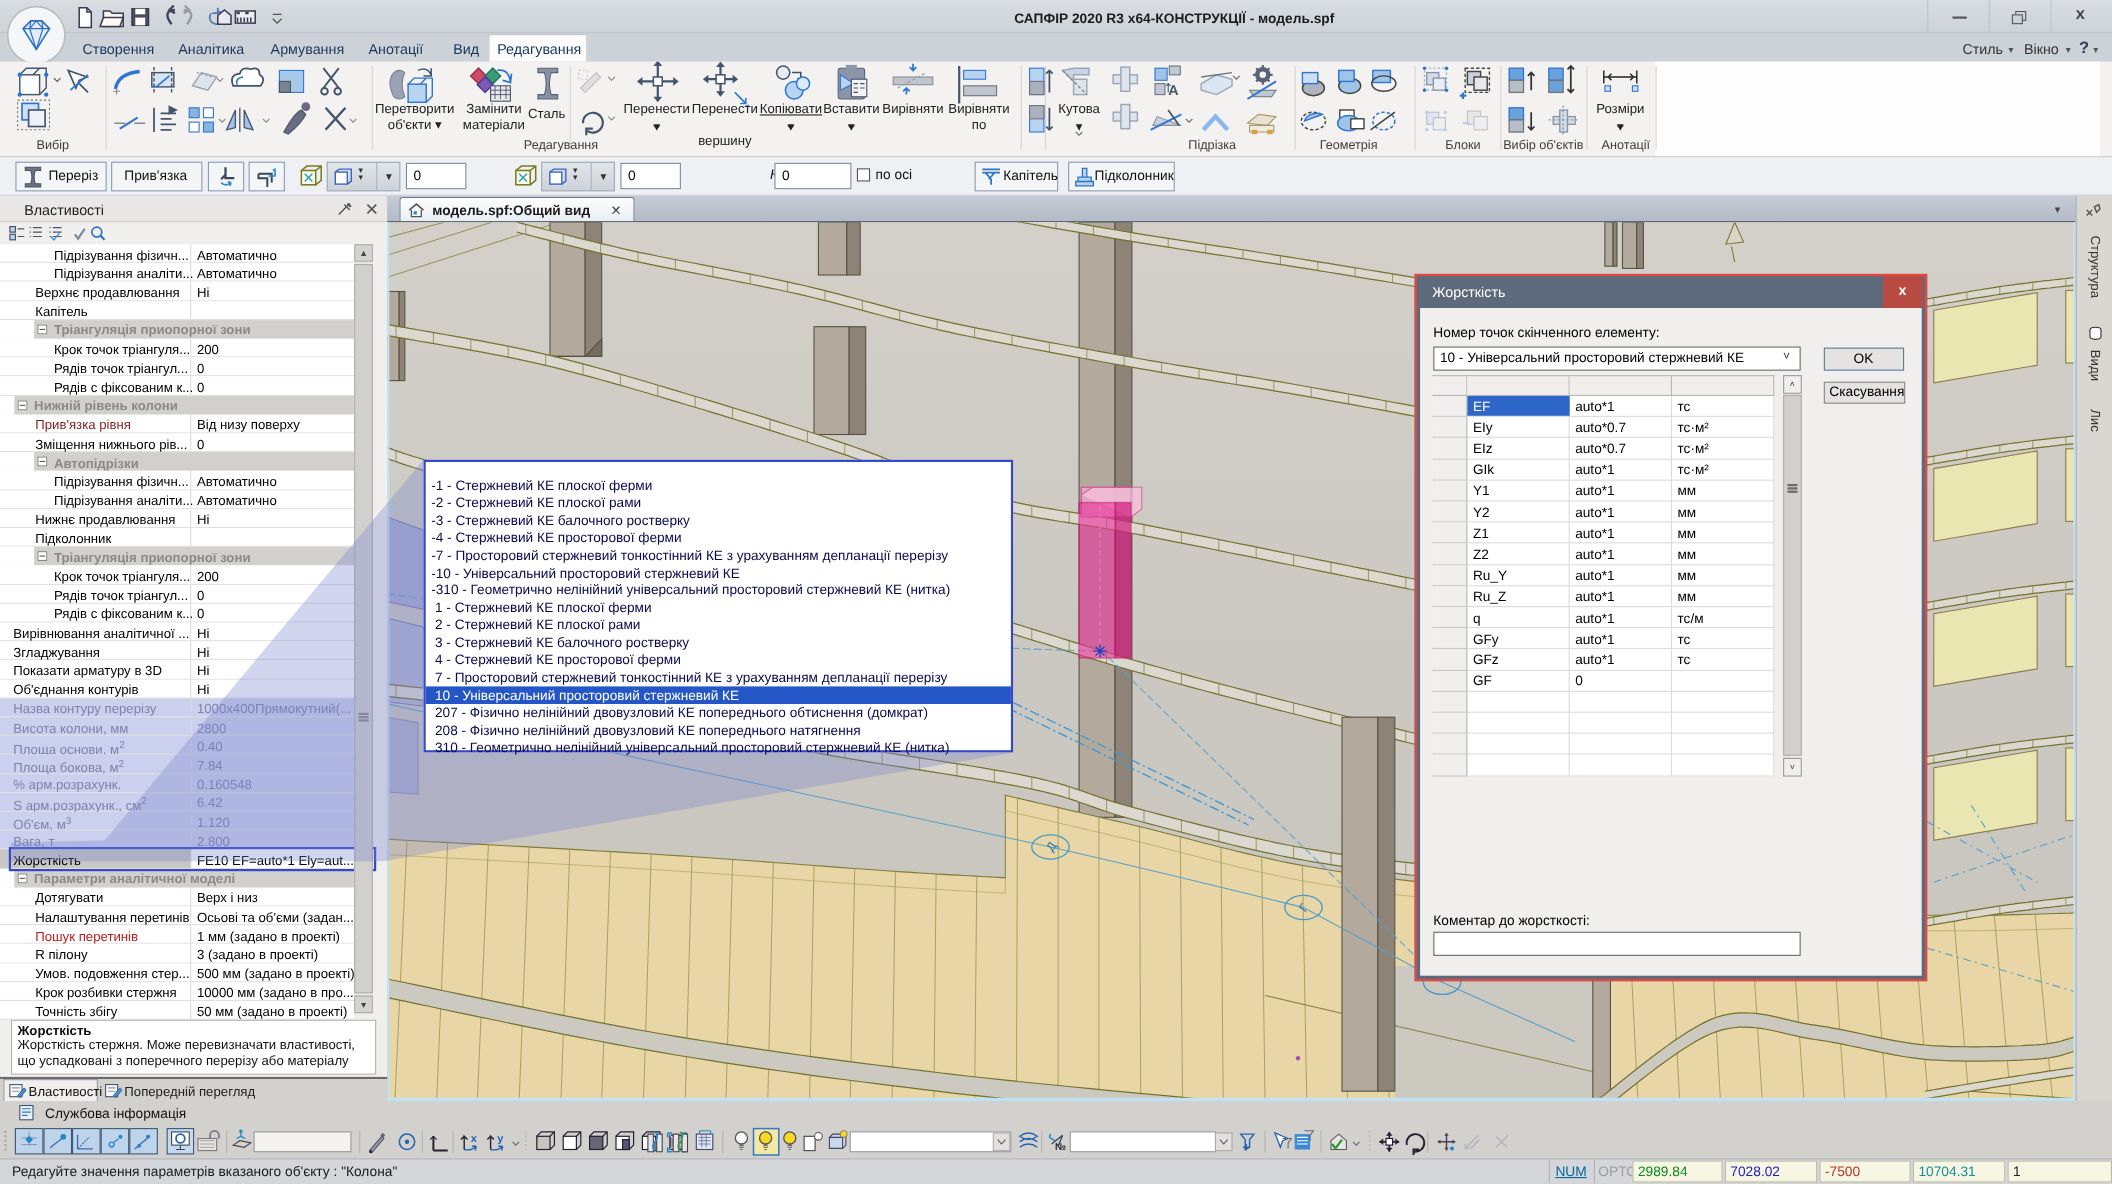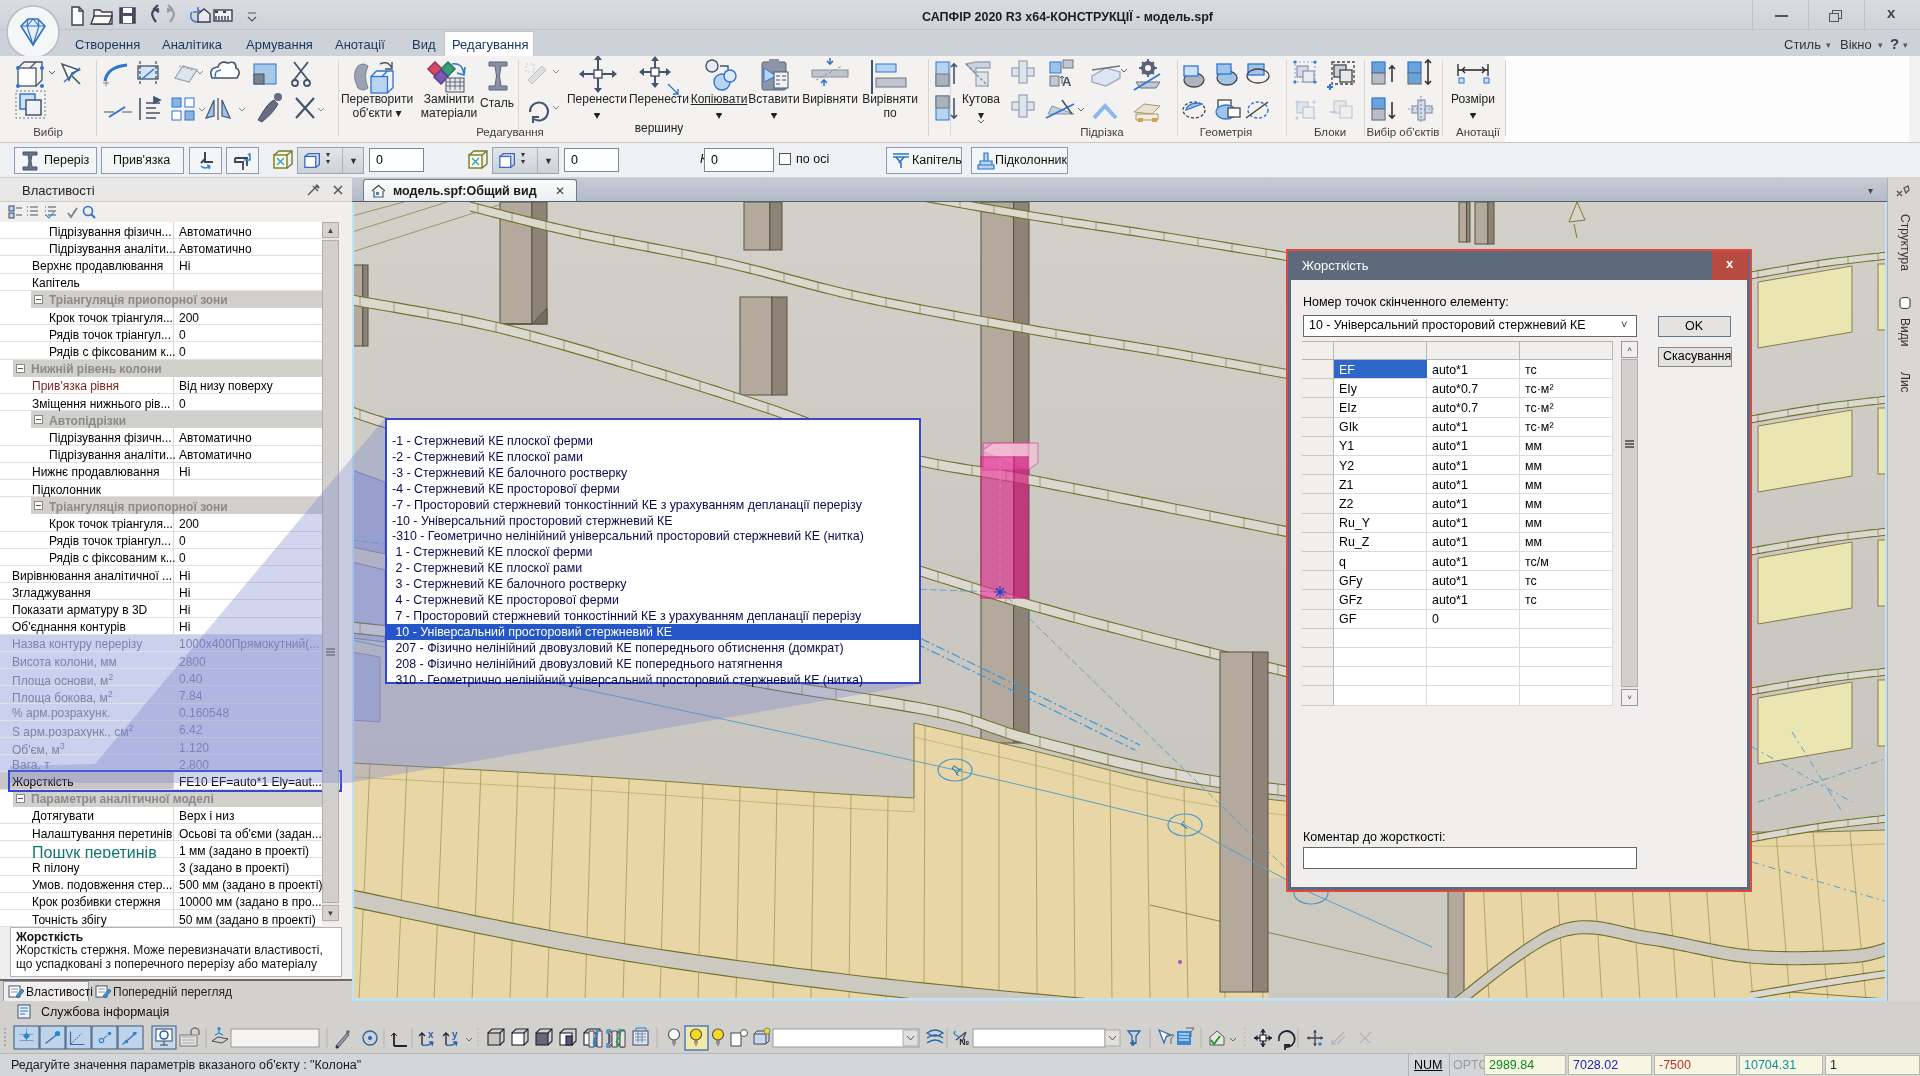--- a/index.html
+++ b/index.html
@@ -744,21 +744,21 @@
 <div class="abs" style="left:0;top:806.8px;width:174px;height:17.2px;background:#fff;border-bottom:1px solid #e2e0de;border-right:1px solid #d8d6d4;"></div>
 <div class="abs" style="left:174px;top:806.8px;width:148px;height:17.2px;background:#fff;border-bottom:1px solid #e2e0de;"></div>
 <div class="tx" style="left:32px;top:809.3px;font-size:12px;color:#000;">Дотягувати</div>
 <div class="tx" style="left:179px;top:809.3px;font-size:12px;color:#000;max-width:146px;overflow:hidden;">Верх і низ</div>
 <div class="abs" style="left:0;top:824.0px;width:174px;height:17.2px;background:#fff;border-bottom:1px solid #e2e0de;border-right:1px solid #d8d6d4;"></div>
 <div class="abs" style="left:174px;top:824.0px;width:148px;height:17.2px;background:#fff;border-bottom:1px solid #e2e0de;"></div>
 <div class="tx" style="left:32px;top:826.5px;font-size:12px;color:#000;">Налаштування перетинів</div>
 <div class="tx" style="left:179px;top:826.5px;font-size:12px;color:#000;max-width:146px;overflow:hidden;">Осьові та об'єми  (задан...</div>
 <div class="abs" style="left:0;top:841.2px;width:174px;height:17.2px;background:#fff;border-bottom:1px solid #e2e0de;border-right:1px solid #d8d6d4;"></div>
 <div class="abs" style="left:174px;top:841.2px;width:148px;height:17.2px;background:#fff;border-bottom:1px solid #e2e0de;"></div>
-<div class="tx" style="left:32px;top:843.7px;font-size:16px;color:#0f766e;">Пошук перетинів</div>
+<div class="tx" style="left:32px;top:843.7px;font-size:12px;color:#b91c1c;">Пошук перетинів</div>
 <div class="tx" style="left:179px;top:843.7px;font-size:12px;color:#000;max-width:146px;overflow:hidden;">1 мм  (задано в проекті)</div>
 <div class="abs" style="left:0;top:858.4px;width:174px;height:17.2px;background:#fff;border-bottom:1px solid #e2e0de;border-right:1px solid #d8d6d4;"></div>
 <div class="abs" style="left:174px;top:858.4px;width:148px;height:17.2px;background:#fff;border-bottom:1px solid #e2e0de;"></div>
 <div class="tx" style="left:32px;top:860.9px;font-size:12px;color:#000;">R пілону</div>
 <div class="tx" style="left:179px;top:860.9px;font-size:12px;color:#000;max-width:146px;overflow:hidden;">3  (задано в проекті)</div>
 <div class="abs" style="left:0;top:875.6px;width:174px;height:17.2px;background:#fff;border-bottom:1px solid #e2e0de;border-right:1px solid #d8d6d4;"></div>
 <div class="abs" style="left:174px;top:875.6px;width:148px;height:17.2px;background:#fff;border-bottom:1px solid #e2e0de;"></div>
 <div class="tx" style="left:32px;top:878.1px;font-size:12px;color:#000;">Умов. подовження стер...</div>
 <div class="tx" style="left:179px;top:878.1px;font-size:12px;color:#000;max-width:146px;overflow:hidden;">500 мм  (задано в проекті)</div>
 <div class="abs" style="left:0;top:892.8px;width:174px;height:17.2px;background:#fff;border-bottom:1px solid #e2e0de;border-right:1px solid #d8d6d4;"></div>
@@ -1151,21 +1151,21 @@
         <path d="M1,15 l12,-12 m-7,12 l8,-8 m-13,4 v4 h4" stroke="#88a" stroke-width="1.4" fill="none"></path>
       </g>
       <g opacity="0.4" transform="translate(1358,5)">
         <path d="M2,4 l5,5 m0,0 l6,-6 m-6,6 l-5,5 m5,-5 l5,5" stroke="#88a" stroke-width="1.4" fill="none"></path>
       </g>
     </g>
   </svg>
 <div class="abs" style="left:0;top:1053px;width:1920px;height:23px;background:#d4d6d9;border-top:1px solid #b3b5b8;"></div>
 <div class="tx" style="left:11px;top:1058px;font-size:12.5px;color:#1a1a1a;">Редагуйте значення параметрів вказаного об'єкту : "Колона"</div>
 <div class="abs" style="left:1408px;top:1054px;width:1px;height:22px;background:#b0b2b5;"></div>
-<div class="tx" style="left:1414px;top:1058px;font-size:12.5px;color:#000000;text-decoration:underline;">NUM</div>
+<div class="tx" style="left:1414px;top:1058px;font-size:12.5px;color:#0369a1;text-decoration:underline;">NUM</div>
 <div class="abs" style="left:1449px;top:1054px;width:1px;height:22px;background:#b0b2b5;"></div>
 <div class="tx" style="left:1453px;top:1058px;font-size:12.5px;color:#9a9c9e;">OPTO</div>
 <div class="abs" style="left:1484px;top:1055px;width:82px;height:20px;background:#f6f6e3;border:1px solid #b8b8a8;"></div>
 <div class="tx" style="left:1489px;top:1058px;font-size:12.5px;color:#0a8a1a;">2989.84</div>
 <div class="abs" style="left:1568px;top:1055px;width:84px;height:20px;background:#f6f6e3;border:1px solid #b8b8a8;"></div>
 <div class="tx" style="left:1573px;top:1058px;font-size:12.5px;color:#2020c0;">7028.02</div>
 <div class="abs" style="left:1654px;top:1055px;width:83px;height:20px;background:#f6f6e3;border:1px solid #b8b8a8;"></div>
 <div class="tx" style="left:1659px;top:1058px;font-size:12.5px;color:#c03028;">-7500</div>
 <div class="abs" style="left:1739px;top:1055px;width:84px;height:20px;background:#f6f6e3;border:1px solid #b8b8a8;"></div>
 <div class="tx" style="left:1744px;top:1058px;font-size:12.5px;color:#1090a0;">10704.31</div>

